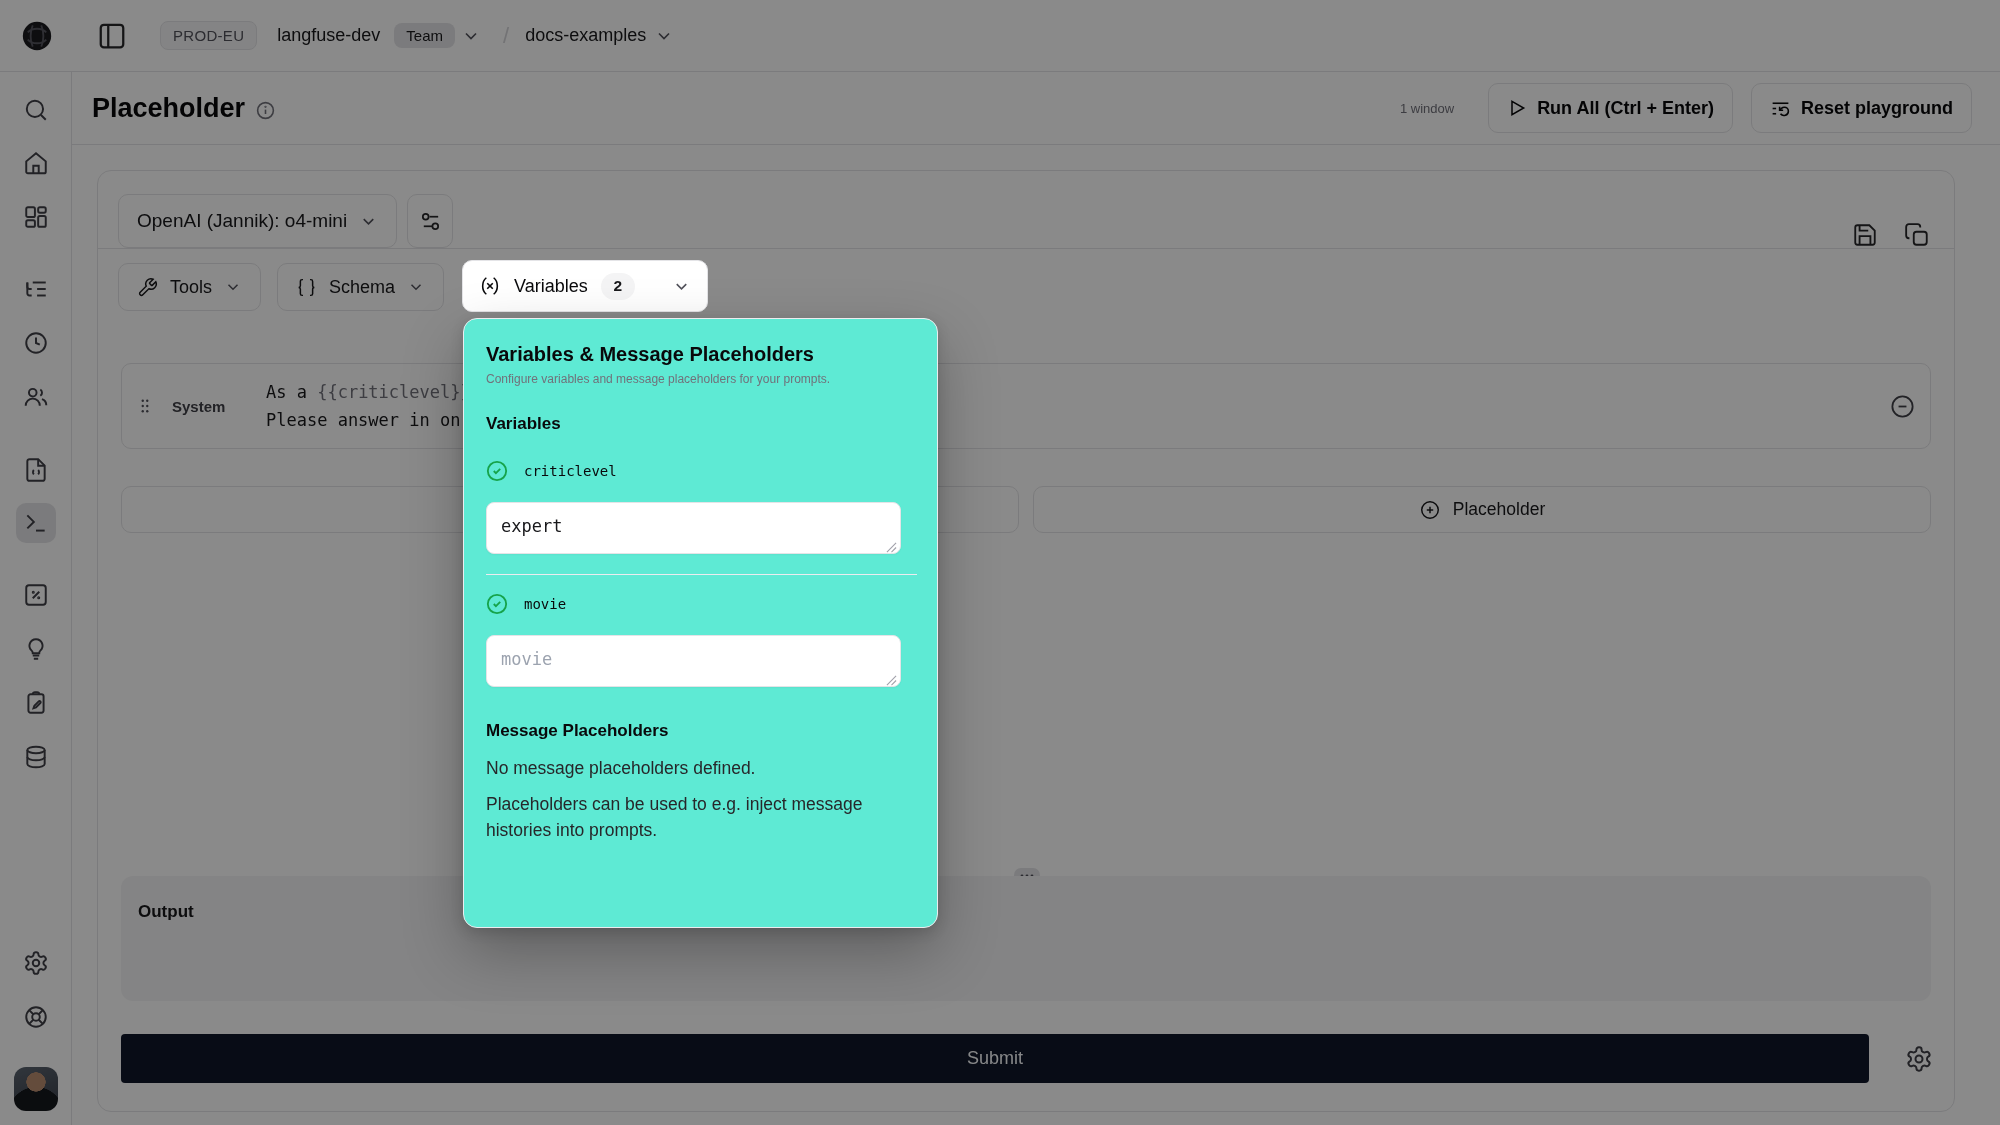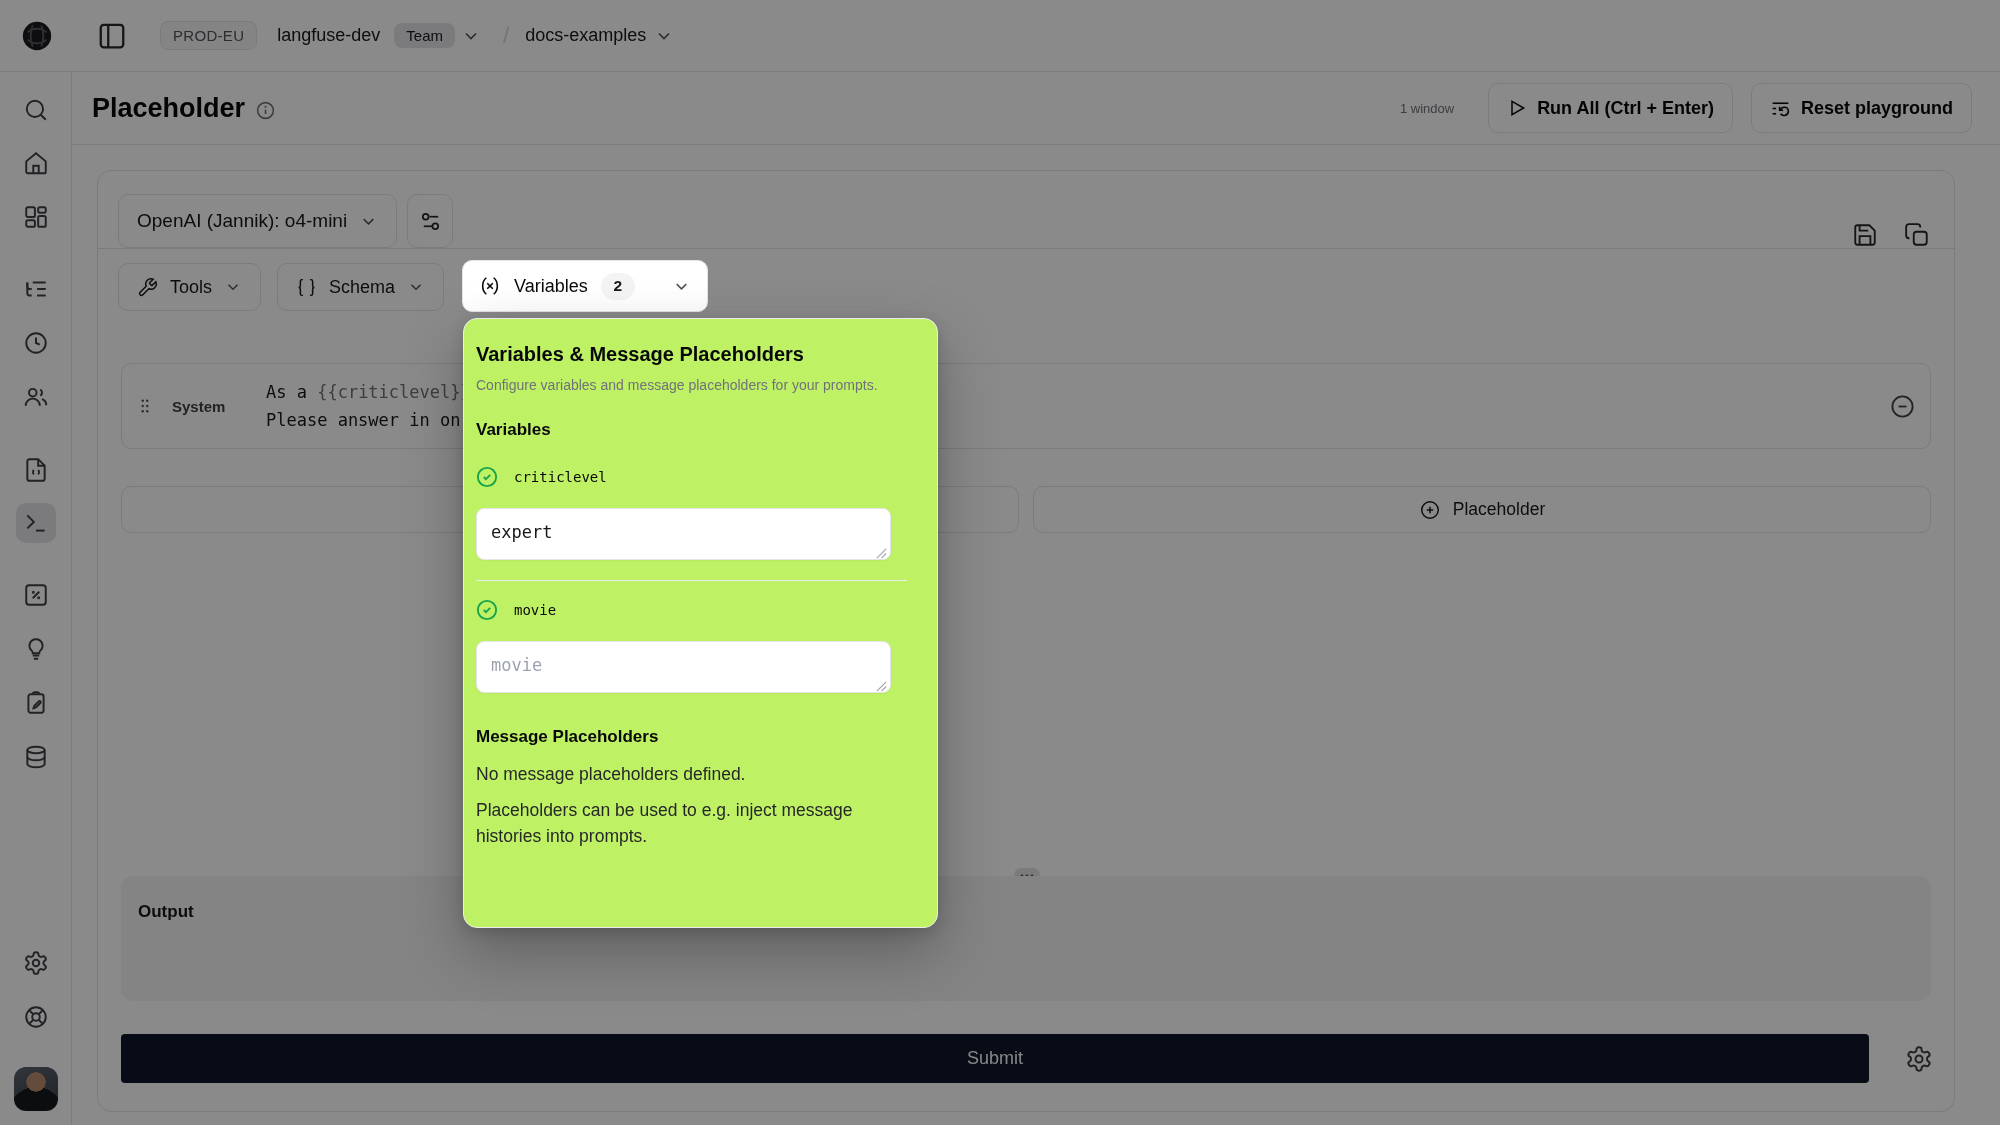--- a/index.html
+++ b/index.html
@@ -82,25 +82,25 @@
   .submit-gear{margin-left:auto;color:#3f3f46;cursor:pointer;}
   
   .overlay{position:absolute;left:0;top:0;width:2000px;height:1125px;background:rgba(0,0,0,0.46);z-index:50;}
   .float{z-index:60;}
   .var-trigger{position:absolute;left:462px;top:260px;width:246px;height:52px;background:#fff;
                border:1px solid #e4e4e7;border-radius:10px;display:flex;align-items:center;gap:13px;
                padding:0 16px;box-sizing:border-box;cursor:pointer;font-family:inherit;}
   .var-trigger .lbl{font-size:18px;font-weight:500;color:#09090b;}
   .count-badge{background:#f4f4f5;border-radius:999px;min-width:34px;height:27px;display:flex;align-items:center;
                justify-content:center;font-size:15.5px;font-weight:600;color:#18181b;}
-  .popover{position:absolute;left:463px;top:318px;width:475px;height:610px;background:#bef264;border-radius:14px;
+  .popover{position:absolute;left:463px;top:318px;width:475px;height:610px;background:#5eead4;border-radius:14px;
            border:1px solid #ececef;box-shadow:0 24px 60px rgba(0,0,0,.28), 0 4px 14px rgba(0,0,0,.14);
-           box-sizing:border-box;padding:24px 12px;}
+           box-sizing:border-box;padding:24px 22px;}
   .pop-title{font-size:20px;font-weight:700;color:#09090b;}
-  .pop-desc{font-size:14px;color:#71717a;line-height:26px;margin-top:6px;width:420px;}
+  .pop-desc{font-size:12px;color:#71717a;line-height:26px;width:420px;}
   .pop-h{font-size:17px;font-weight:600;color:#09090b;}
   .vars-h{margin-top:22px;}
   .var-row{display:flex;align-items:center;gap:16px;margin-top:26px;}
   .var-name{font-family:"DejaVu Sans Mono",monospace;font-size:14px;color:#09090b;}
   .ta-wrap{position:relative;margin-top:20px;width:415px;}
   .ta{width:415px;height:52px;box-sizing:border-box;border:1px solid #e4e4e7;border-radius:8px;resize:none;
       font-family:"DejaVu Sans Mono",monospace;font-size:17px;color:#18181b;padding:13px 14px;outline:none;
       box-shadow:0 1px 2px rgba(0,0,0,.04);}
   .ta::placeholder{color:#9ca3af;}
   .ta-grip{position:absolute;right:4px;bottom:5px;color:#a1a1aa;pointer-events:none;}

